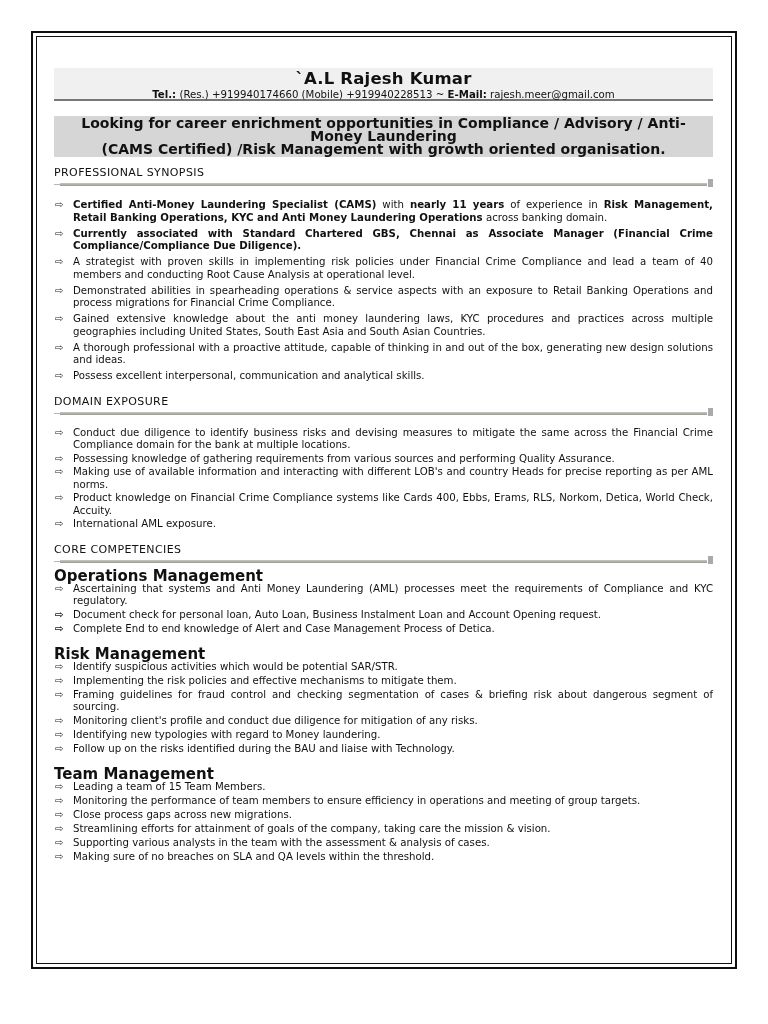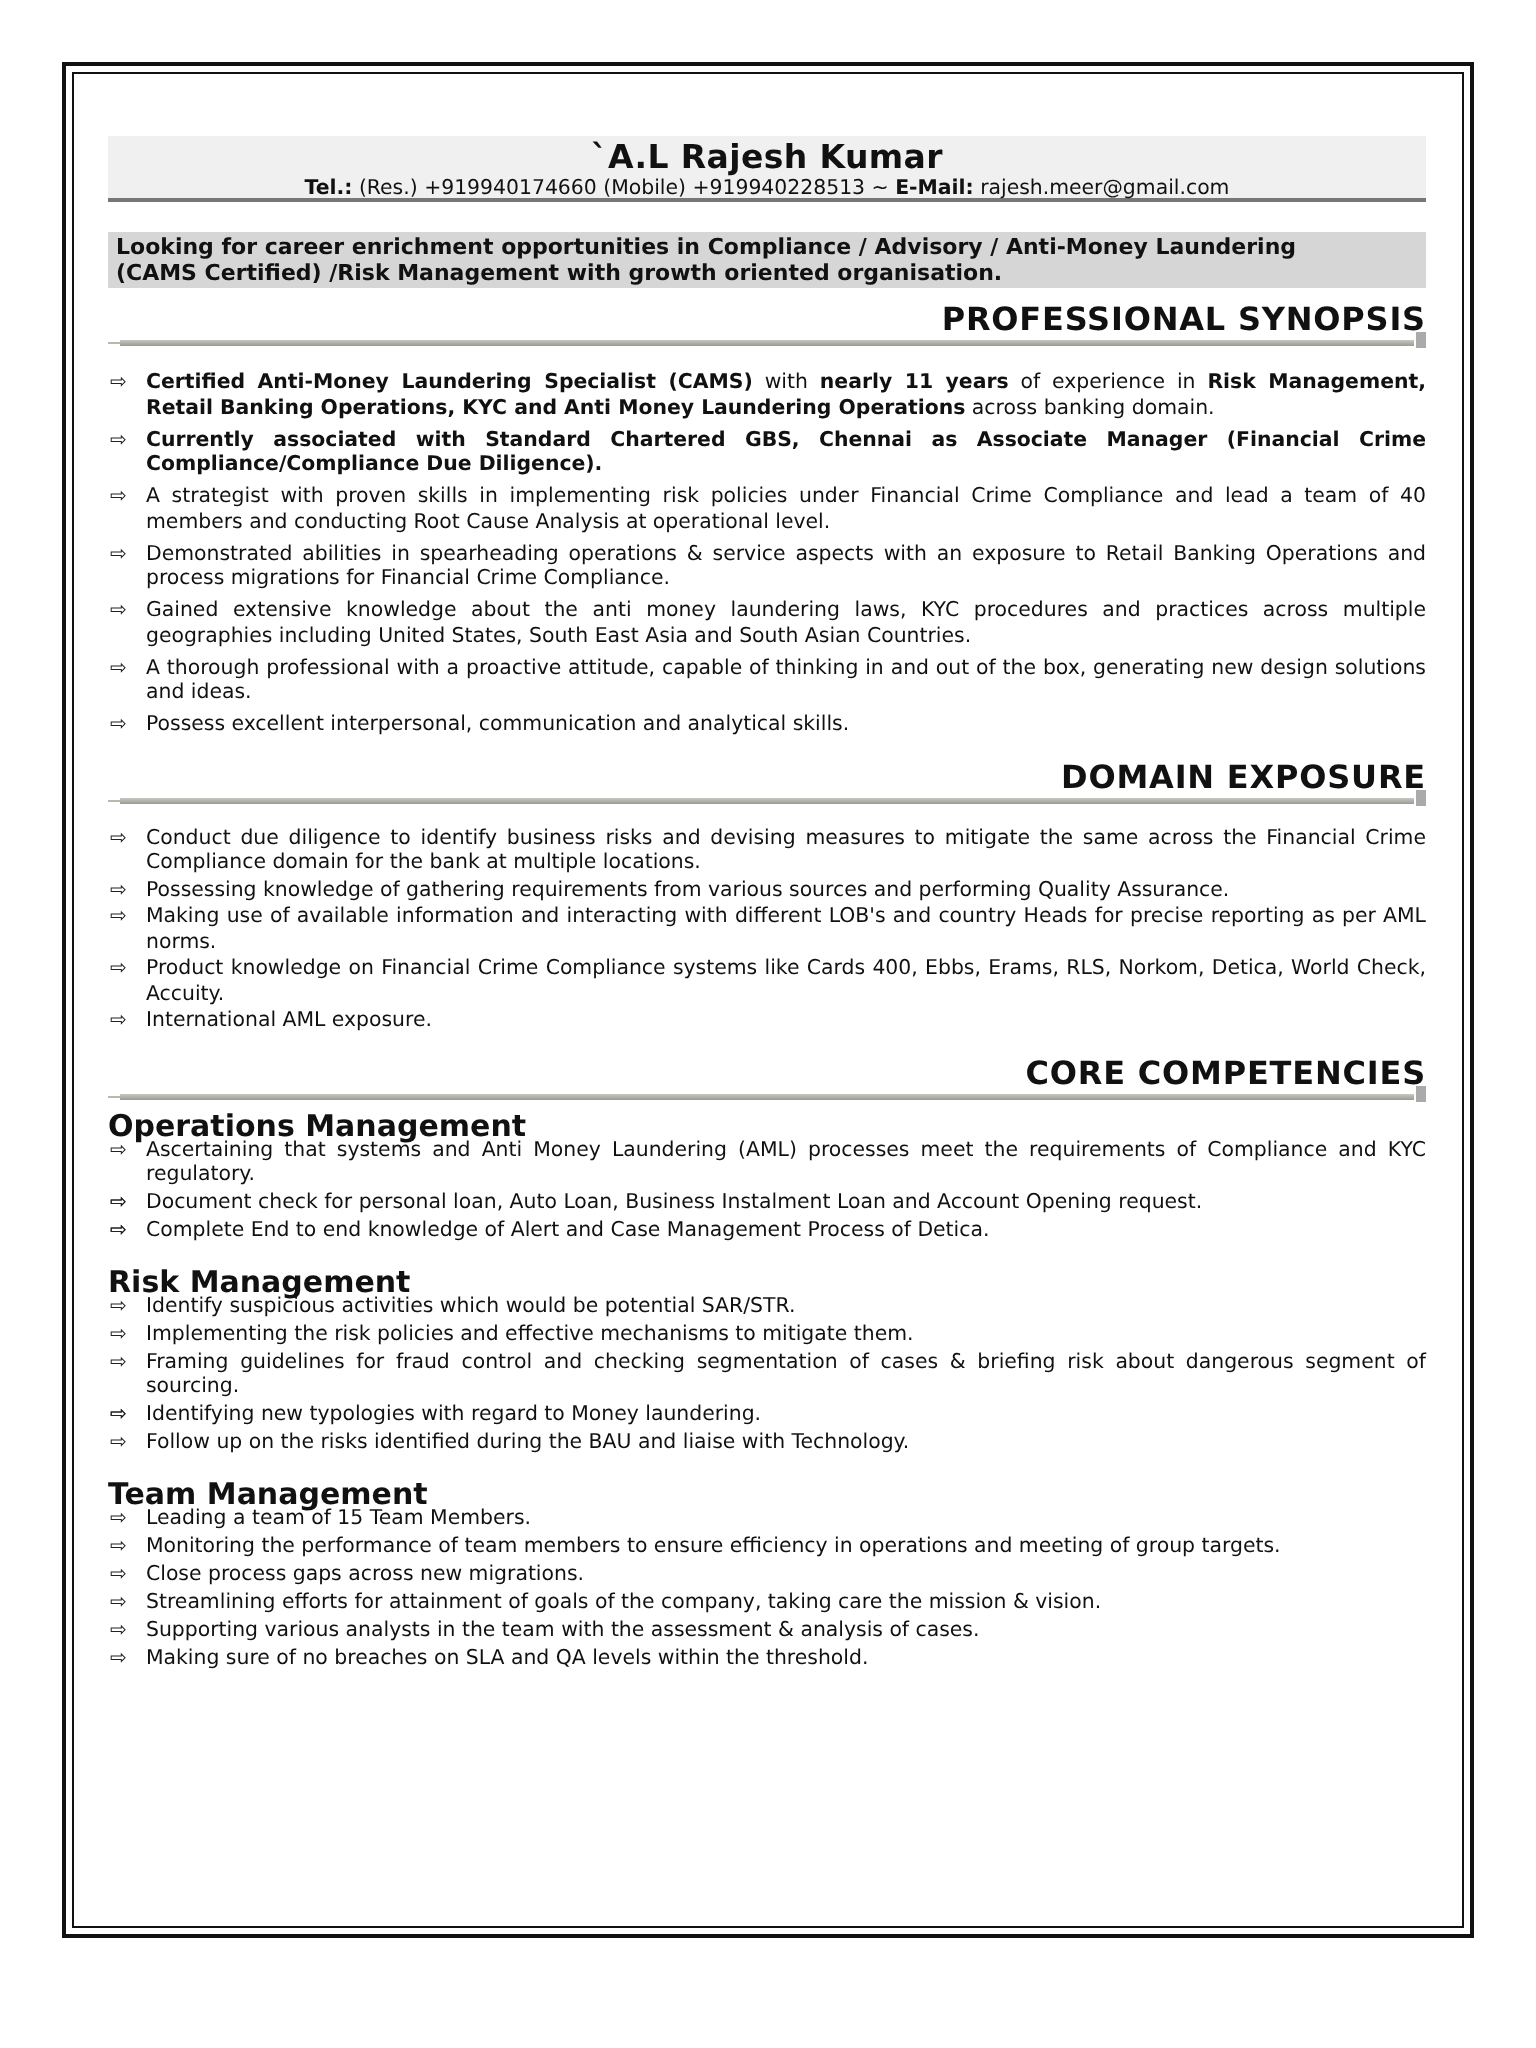--- a/index.html
+++ b/index.html
@@ -10,24 +10,24 @@
   .frame-inner { position: absolute; left: 3px; top: 3px; right: 3px; bottom: 3px;
                  border: 1px solid #111; }
   .content { position: absolute; left: 54px; top: 68px; width: 659px; }
 
   .header-box { background: #f0f0f0; border-bottom: 2px solid #777; text-align: center;
                 padding: 1px 0 3px 0; height: 33px; box-sizing: border-box; }
   .name { font-size: 16.5px; font-weight: bold; line-height: 20px; letter-spacing: 0.2px; }
   .contact { font-size: 10.2px; line-height: 12px; }
   .contact b { font-weight: bold; }
 
-  .objective { margin-top: 15px; background: #d6d6d6; font-size: 11px;
+  .objective { margin-top: 15px; background: #d6d6d6; text-align: center; font-size: 14px;
                font-weight: bold; line-height: 13px; padding: 1px 4px; }
 
-  .section-title { text-align: right; font-size: 16px; font-weight: bold; letter-spacing: 0.4px;
+  .section-title { text-align: left; font-size: 11px; font-weight: normal; letter-spacing: 0.4px;
                    line-height: 13px; margin-top: 11px; }
   .rule { position: relative; height: 9px; margin-top: 0px; }
   .rule .bar { position: absolute; left: 6px; right: 6px; top: 4px; height: 3px;
                background: linear-gradient(#c8c8c0, #9a9a92); }
   .rule .tip { position: absolute; left: 0; top: 5px; width: 14px; height: 1px; background: #b8b8b0; }
   .rule .cap { position: absolute; right: 0; top: 0; width: 5px; height: 8px; background: #aaa; }
 
   ul.bullets { list-style: none; margin: 0; padding: 0; }
   ul.bullets li { position: relative; padding-left: 19px; font-size: 10.2px; line-height: 12.5px;
                   text-align: justify; }
@@ -104,21 +104,21 @@
           <li><span class="arrow">⇨</span></li>
           <li><span class="arrow">⇨</span><span>Complete End to end knowledge of Alert and Case Management Process of Detica.</span></li>
         </ul>
       </div>
       <div style="margin-top: 12px;">
         <div class="subhead">Risk Management</div>
         <ul class="bullets comp">
           <li><span class="arrow">⇨</span><span>Identify suspicious activities which would be potential SAR/STR.</span></li>
           <li><span class="arrow">⇨</span><span>Implementing the risk policies and effective mechanisms to mitigate them.</span></li>
           <li><span class="arrow">⇨</span><span>Framing guidelines for fraud control and checking segmentation of cases &amp; briefing risk about dangerous segment of sourcing.</span></li>
-          <li><span class="arrow">⇨</span></li>
+          <li><span class="arrow">⇨</span><span>Monitoring client's profile and conduct due diligence for mitigation of any risks.</span></li>
           <li><span class="arrow">⇨</span><span>Identifying new typologies with regard to Money laundering.</span></li>
           <li><span class="arrow">⇨</span><span>Follow up on the risks identified during the BAU and liaise with Technology.</span></li>
         </ul>
       </div>
       <div style="margin-top: 12px;">
         <div class="subhead">Team Management</div>
         <ul class="bullets comp">
           <li><span class="arrow">⇨</span><span>Leading a team of 15 Team Members.</span></li>
           <li><span class="arrow">⇨</span><span>Monitoring the performance of team members to ensure efficiency in operations and meeting of group targets.</span></li>
           <li><span class="arrow">⇨</span><span>Close process gaps across new migrations.</span></li>

